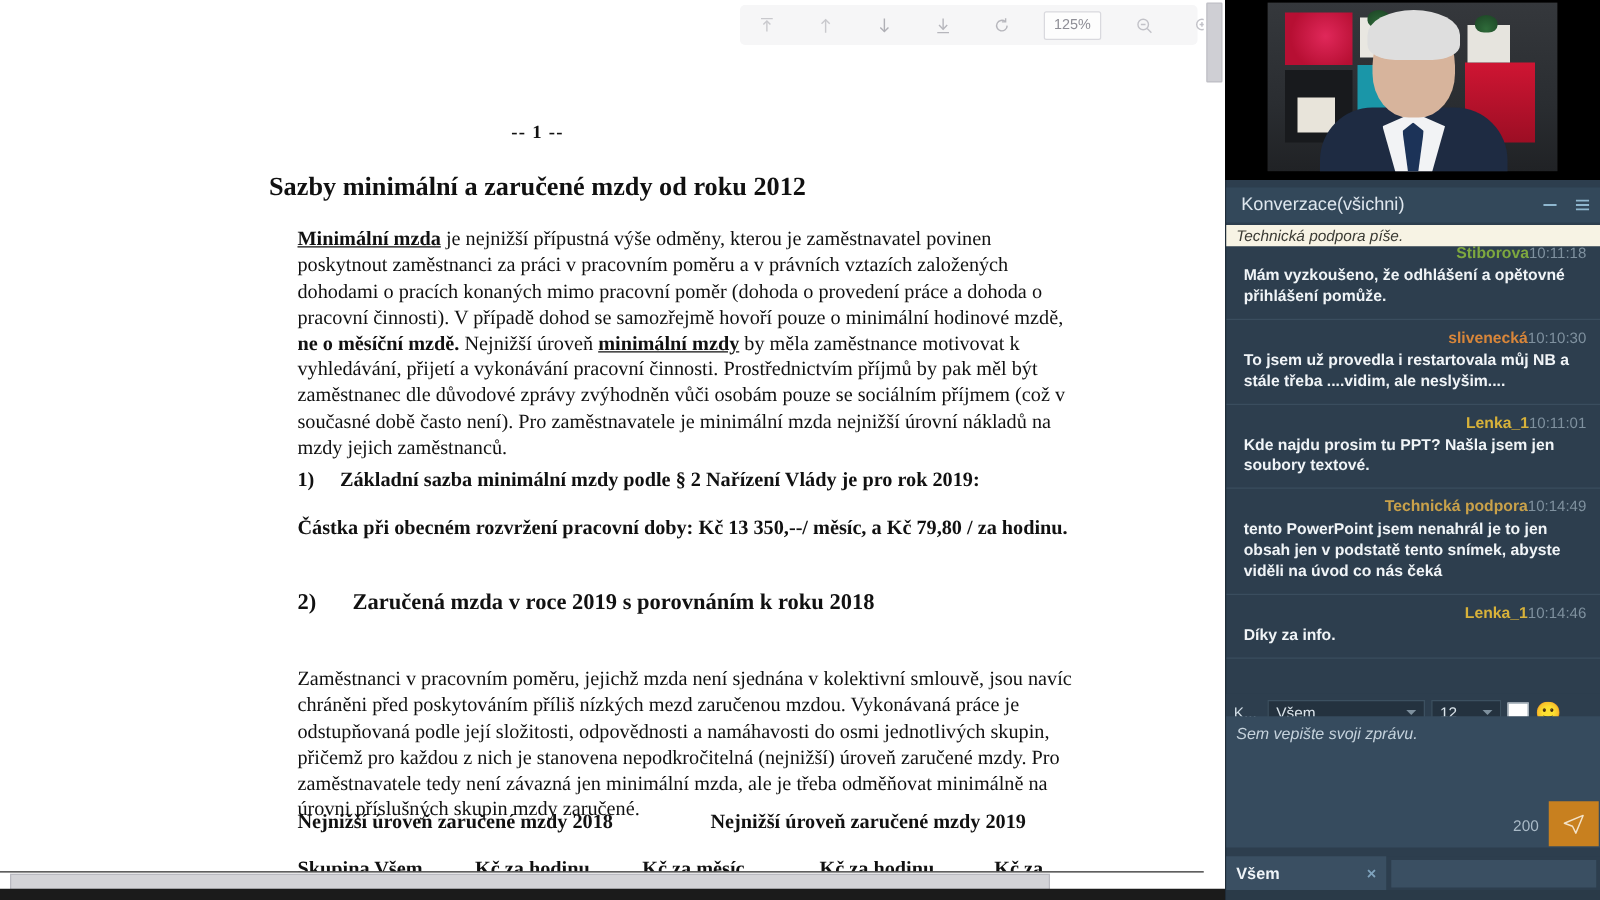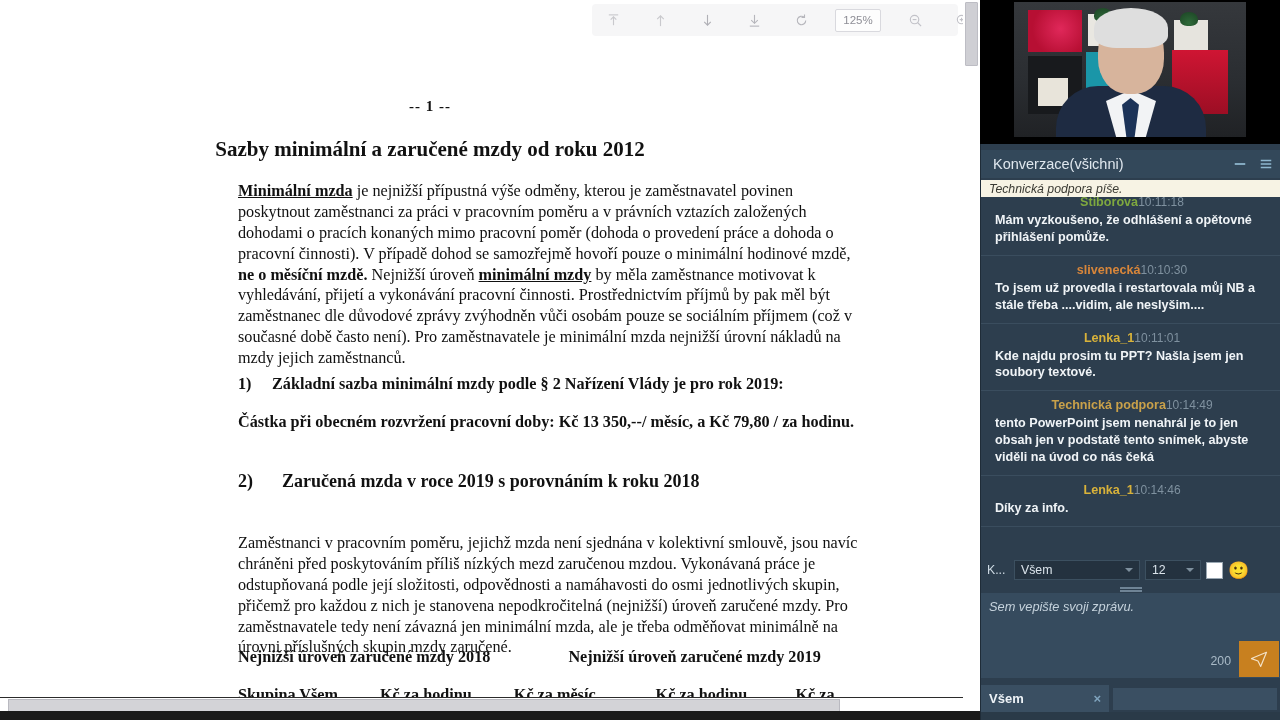--- a/index.html
+++ b/index.html
@@ -244,21 +244,21 @@
     position: absolute; left: 0; top: 37px;
     width: 300px; height: 538px;
     overflow: hidden;
   }
   .msg {
     position: relative;
     padding: 7px 12px 9px 14px;
     border-bottom: 1px solid #3a4d5e;
   }
   .msg-head {
-    display: flex; justify-content: center; align-items: baseline;
+    display: flex; justify-content: flex-end; align-items: baseline;
     margin-bottom: 3px;
   }
   .msg-user { font-size: 12.6px; font-weight: 600; }
   .msg-time { font-size: 12px; color: #7f919f; }
   .msg-body {
     color: #f0f4f7; font-size: 12.6px; font-weight: bold;
     line-height: 1.34;
   }
   .chat-vscroll {
     position: absolute; right: 0; top: 37px;
@@ -309,21 +309,21 @@
     display: flex; align-items: center; justify-content: center;
     cursor: row-resize;
   }
   .drag-handle i {
     display: block; width: 22px; height: 2px;
     background: #6f8496;
     box-shadow: 0 3px 0 #6f8496;
   }
   .composer {
     position: absolute; left: 0; bottom: 42px;
-    width: 300px; height: 85px;
+    width: 300px; height: 105px;
     background: #364b5e;
   }
   .composer-input {
     position: absolute; left: 8px; top: 6px;
     color: #c5d2dc; font-size: 12.8px; font-style: italic;
   }
   .char-count {
     position: absolute; right: 50px; bottom: 10px;
     color: #a9bac7; font-size: 12.3px;
   }

